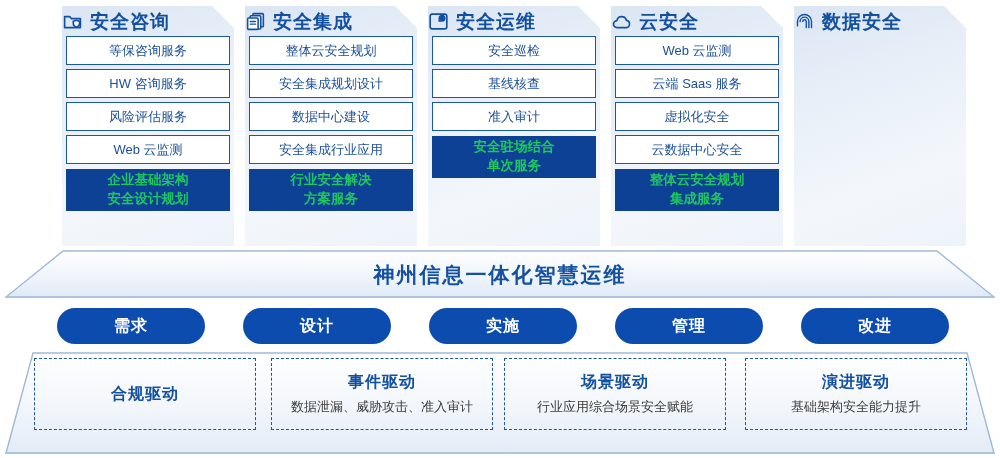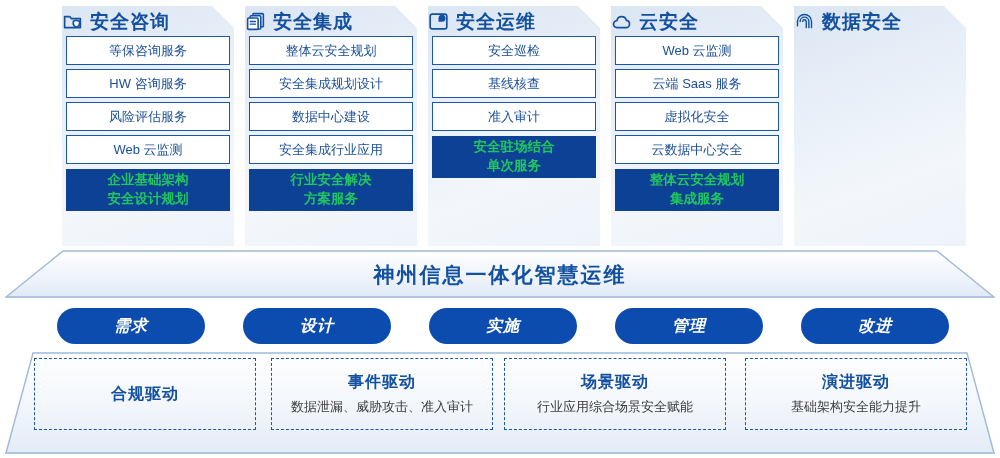--- a/index.html
+++ b/index.html
@@ -72,21 +72,21 @@
     position:absolute;left:5px;top:250px;width:990px;height:48px;
     pointer-events:none;
   }
   .banner-text{
     font-size:21px;font-weight:bold;color:#1350a0;letter-spacing:2px;
     position:relative;top:1px;
   }
 
   
   .pills{
-    position:absolute;left:0;top:308px;width:1000px;height:36px;font-style:italic;
+    position:absolute;left:0;top:308px;width:1000px;height:36px;
   }
   .pill{
     position:absolute;top:0;width:148px;height:36px;border-radius:18px;
     background:#0c4caf;
     display:flex;align-items:center;justify-content:center;
     color:#ffffff;font-size:16px;font-weight:bold;letter-spacing:1px;
   }
   .pill.s0{left:57px;}
   .pill.s1{left:243px;}
   .pill.s2{left:429px;}

